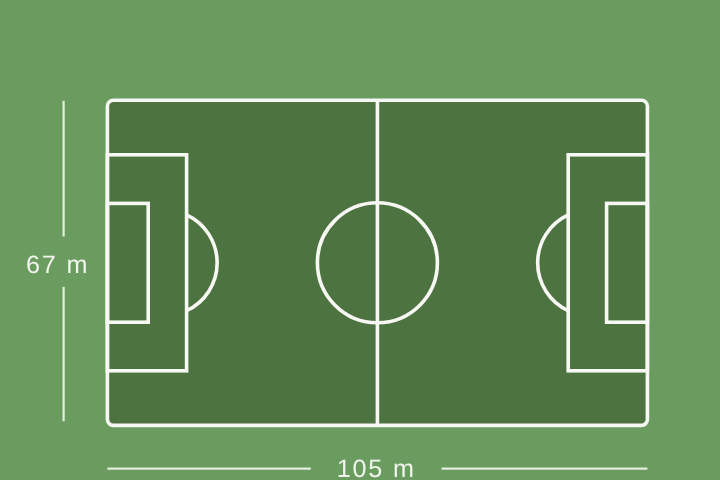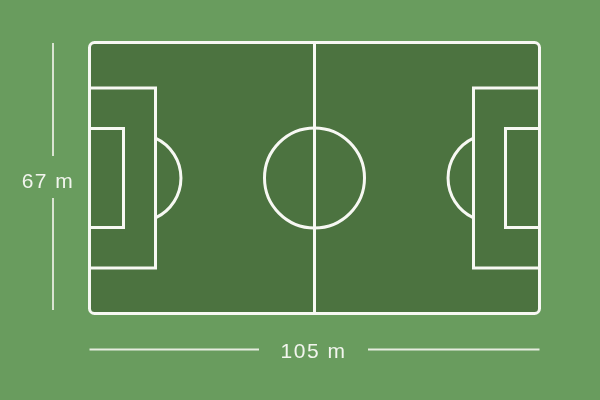--- a/index.html
+++ b/index.html
@@ -9,21 +9,21 @@
     --dimension: #e6ecdf;
     --dimtext: #f2f5ee;
   }
   * { margin: 0; padding: 0; box-sizing: border-box; }
   html, body {
     width: 600px; height: 400px;
     overflow: hidden;
     background: var(--background);
     font-family: "Liberation Sans", sans-serif;
   }
-  .stage { position: relative; width: 600px; height: 320px; }
+  .stage { position: relative; width: 600px; height: 320px; margin-top: 41px; }
   svg { display: block; }
   .pitch-line {
     fill: none;
     stroke: var(--line);
     stroke-width: 3;
   }
   .pitch-fill {
     fill: var(--pitch);
     stroke: var(--line);
     stroke-width: 3;

